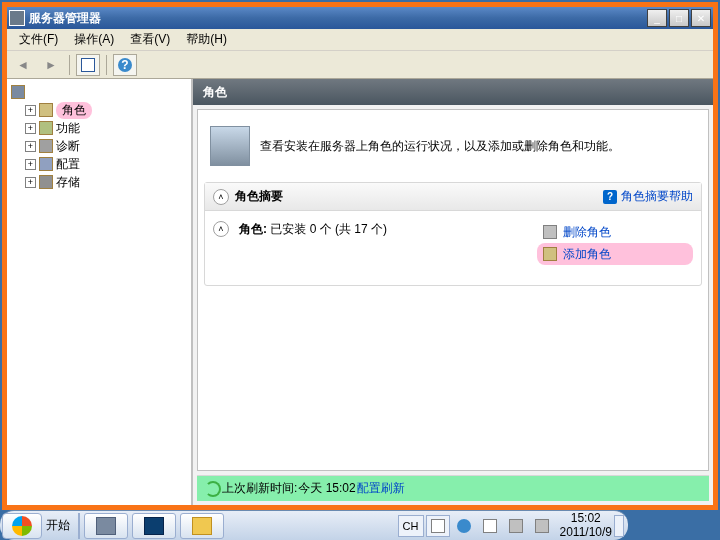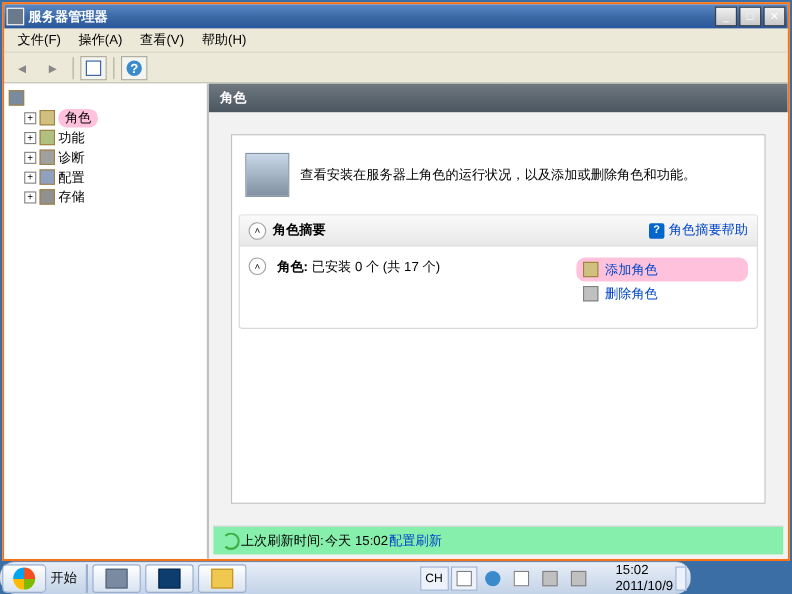--- a/index.html
+++ b/index.html
@@ -1,17 +1,17 @@
 <!DOCTYPE html>
 <html><head>
 <meta charset="utf-8">
 <style>
 * { margin:0; padding:0; box-sizing:border-box; font-family:"Microsoft YaHei","SimSun",Tahoma,sans-serif; font-size:12px; }
 body { background:#3a6ea5; width:720px; height:540px; overflow:hidden; position:relative; }
-.window { position:absolute; top:2px; left:2px; width:716px; height:508px; background:#ece9d8; border:2px solid #f97316; display:flex; flex-direction:column; }
+.window { position:absolute; top:2px; left:2px; width:716px; height:508px; background:#ece9d8; border:5px solid #f97316; display:flex; flex-direction:column; }
 .titlebar { height:22px; background:linear-gradient(to bottom,#5b89c7 0%,#3c6aa6 50%,#2a579a 100%); display:flex; align-items:center; padding:0 2px; color:#fff; }
 .titlebar-icon { width:16px; height:16px; background:#6a7a8a; margin-right:4px; border:1px solid #fff; }
 .titlebar-title { flex:1; font-weight:bold; }
 .titlebar-btns { display:flex; gap:2px; }
 .titlebar-btn { width:20px; height:18px; background:linear-gradient(#f0f0f0,#c8c8c8); border:1px solid #404040; display:flex; align-items:center; justify-content:center; font-size:10px; }
 .menubar { height:22px; background:#ece9d8; display:flex; align-items:center; padding:0 4px; border-bottom:1px solid #d4d0c8; }
 .menu-item { padding:2px 8px; cursor:default; }
 .toolbar { height:28px; background:#ece9d8; display:flex; align-items:center; padding:0 4px; border-bottom:1px solid #aca899; gap:4px; }
 .tb-btn { width:24px; height:22px; border:1px solid transparent; display:flex; align-items:center; justify-content:center; color:#888; }
 .tb-btn.enabled { color:#2a579a; border:1px solid #aca899; background:#f5f5f0; }
@@ -19,21 +19,21 @@
 .body { flex:1; display:flex; background:#fff; }
 .tree-pane { width:186px; border-right:2px solid #c0c0c0; background:#fff; padding:4px 2px; overflow:hidden; }
 .tree-node { display:flex; align-items:center; height:18px; padding-left:2px; white-space:nowrap; }
 .tree-node.child { padding-left:16px; }
 .expander { width:11px; height:11px; border:1px solid #808080; display:flex; align-items:center; justify-content:center; font-size:9px; color:#000; margin-right:3px; line-height:1; }
 .tree-icon { width:14px; height:14px; margin-right:3px; background:#d0c080; border:1px solid #a08040; }
 .tree-label { }
 .tree-label.selected{ background:#ffc1dc; border-radius:8px; padding:0 6px; }
 .content-pane { flex:1; display:flex; flex-direction:column; background:#f2f2f2; }
 .content-header { height:26px; background:linear-gradient(#707880,#4a5660); color:#fff; display:flex; align-items:center; padding:0 10px; font-weight:bold; }
-.content-inner { flex:1; background:#fff; margin:20px; border:1px solid #c0c0c0; display:flex; flex-direction:column; padding:6px; }
+.content-inner { flex:1; background:#fff; margin:4px; border:1px solid #c0c0c0; display:flex; flex-direction:column; padding:6px; }
 .desc-row { display:flex; align-items:center; padding:10px 6px 16px 6px; }
 .desc-icon { width:40px; height:40px; margin-right:10px; background:linear-gradient(#c8d8e8,#8090a0); border:1px solid #8090a0; }
 .summary-panel { border:1px solid #d8d8d8; border-radius:3px; }
 .summary-head { height:28px; background:linear-gradient(#fafafa,#e8e8e8); border-bottom:1px solid #d8d8d8; display:flex; align-items:center; padding:0 8px; }
 .collapse-btn { width:16px; height:16px; border:1px solid #a0a0a0; border-radius:8px; display:flex; align-items:center; justify-content:center; font-size:9px; margin-right:6px; background:#fff; }
 .summary-title { flex:1; font-weight:bold; }
 .help-link { color:#0046c8; display:flex; align-items:center; gap:4px; }
 .help-icon{ width:14px; height:14px; background:#0066cc; color:#fff; display:flex; align-items:center; justify-content:center; font-size:10px; font-weight:bold; border-radius:2px;}
 .summary-body { display:flex; padding:10px 8px 20px 8px; }
 .sb-left { flex:1; display:flex; align-items:flex-start; }
@@ -46,21 +46,21 @@
 .taskbar { position:absolute; left:0; bottom:0; width:628px; height:30px; background:linear-gradient(#e8eef7,#c3d3e8); border-top:1px solid #6a8ab0; display:flex; align-items:center;border-radius:14px; }
 .start-btn{ width:40px; height:26px; margin-left:2px; border:1px solid #9aaed0; border-radius:4px; display:flex; align-items:center; justify-content:center; background:linear-gradient(#fff,#d8e3f0); }
 .start-orb{ width:20px; height:20px; border-radius:50%; background:conic-gradient(#f25022 0 90deg,#7fba00 90deg 180deg,#ffb900 180deg 270deg,#00a4ef 270deg 360deg); }
 .tb-sep2{ width:2px; height:26px; background:#9aaed0; margin:0 4px; }
 .task-btn{ width:44px; height:26px; border:1px solid #9aaed0; border-radius:3px; margin-right:4px; background:linear-gradient(#fff,#d8e3f0); display:flex; align-items:center; justify-content:center; }
 .task-icon{ width:20px; height:18px; }
 .tray{ margin-left:auto; display:flex; align-items:center; height:100%; padding:15px 4px; gap:2px; }
 .tray-item{ padding:0 4px; height:22px; display:flex; align-items:center; border:1px solid transparent; font-size:11px; }
 .tray-item.box{ border:1px solid #9aaed0; background:#edf2fa; }
 .tray-icon{ width:14px; height:14px; }
-.clock{ text-align:left; line-height:1.15; font-size:11px; padding-left:4px;margin-left:16px; }
+.clock{ text-align:center; line-height:1.15; font-size:11px; padding-left:4px; }
 .link{ color:#0046c8; }
 .arrow-l::before{content:"◄";}
 .arrow-r::before{content:"►";}
 </style>
 </head>
 <body>
 
 <div class="window">
   <div class="titlebar">
     <div class="titlebar-icon"></div>
@@ -147,27 +147,27 @@
           </div>
           <div class="summary-body">
             <div class="sb-left">
               <div class="collapse-btn">˄</div>
               <div style="margin-left:4px;">
                 <b>角色:</b>
                 <span>已安装 0 个 (共 17 个)</span>
               </div>
             </div>
             <div class="sb-right">
+              <div class="action-link">
+                <span class="mini-icon" style="background:#c0c0c0;border-color:#808080;"></span>
+                <span>删除角色</span>
+              </div>
               <div class="action-link hl">
                 <span class="mini-icon"></span>
                 <span>添加角色</span>
-              </div>
-              <div class="action-link">
-                <span class="mini-icon" style="background:#c0c0c0;border-color:#808080;"></span>
-                <span>删除角色</span>
               </div>
             </div>
           </div>
         </div>
       </div>
       <div class="status-row">
         <div class="refresh-icon"></div>
         <span>上次刷新时间:</span>
         <span>今天 15:02</span>
         <span class="link">配置刷新</span>

